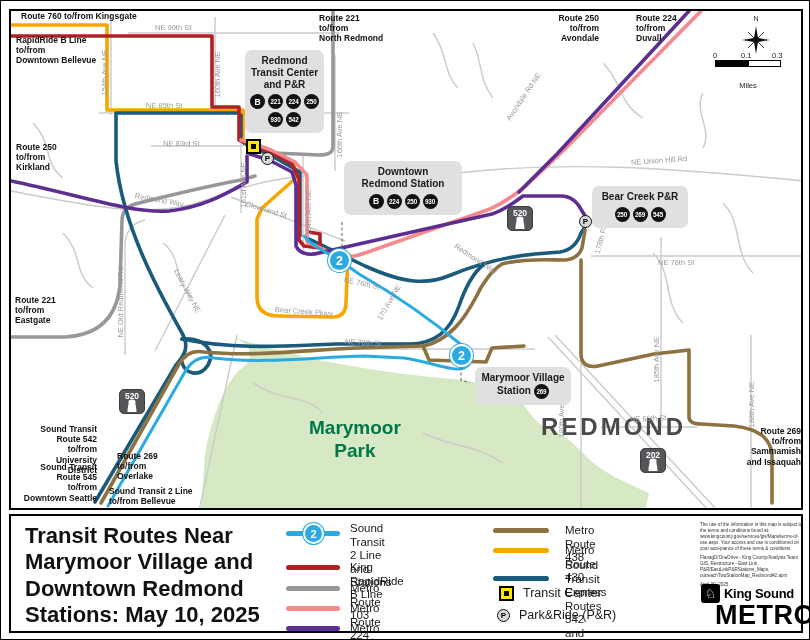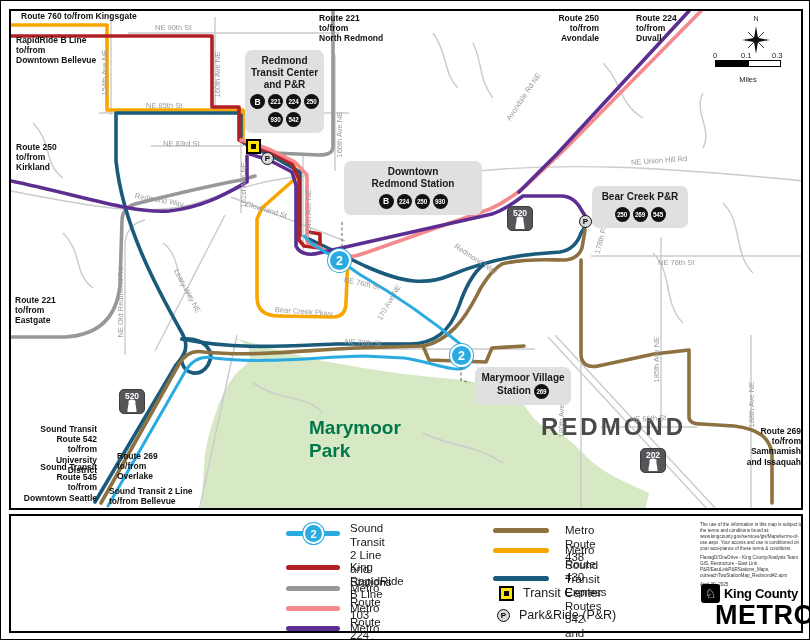--- a/index.html
+++ b/index.html
@@ -9,21 +9,21 @@
   #map{position:absolute;left:8px;top:8px;width:794px;height:501px;box-sizing:border-box;
        border:2px solid #000;background:#fff;overflow:hidden;}
   #world{position:absolute;left:-8px;top:-8px;width:810px;height:640px;}
   #world svg.base{position:absolute;left:0;top:0;z-index:1;}
   .edge-label{position:absolute;z-index:3;font-size:8.5px;font-weight:700;color:#111;
               line-height:1.2;white-space:pre-line;}
   .street-label{position:absolute;z-index:2;font-size:7.5px;color:#9a9a9a;white-space:nowrap;
                 transform-origin:0 50%;}
   .area-label{position:absolute;z-index:2;white-space:pre-line;}
   #lbl-education{left:362px;top:48px;font-size:19px;color:#8e8e8e;line-height:1.15;}
-  #lbl-marymoor{left:306px;top:414px;font-size:19px;font-weight:700;color:#00774b;line-height:1.2;}
+  #lbl-marymoor{left:306px;top:414px;font-size:19px;font-weight:700;color:#00774b;line-height:1.2;text-align:center;}
   #lbl-redmond{left:538px;top:410px;font-size:24px;font-weight:700;color:#4a4a4a;letter-spacing:3px;}
   
   .station{position:absolute;z-index:4;background:#e0e0e0;border-radius:7px;padding:5px 4px 6px 4px;
            box-sizing:border-box;text-align:center;}
   .st-line{font-size:10px;font-weight:700;color:#1a1a1a;line-height:1.18;}
   .st-badges{display:flex;flex-wrap:wrap;justify-content:center;gap:3px;margin-top:4px;}
   .st-inline{display:flex;align-items:center;justify-content:center;gap:3px;}
   .rbadge{width:15px;height:15px;border-radius:50%;background:#111;color:#fff;
           display:inline-flex;align-items:center;justify-content:center;
           font-size:6.3px;font-weight:700;letter-spacing:-0.2px;flex:0 0 auto;}
@@ -40,21 +40,21 @@
           display:flex;align-items:center;justify-content:center;}
   .shield{position:absolute;z-index:4;width:26px;height:25px;}
   
   #compass{position:absolute;left:738px;top:22px;z-index:3;}
   #compass-n{position:absolute;left:746px;top:12px;z-index:3;font-size:7px;color:#333;width:14px;text-align:center;}
   .scalebar{position:absolute;left:712px;top:48px;width:70px;z-index:3;font-size:7.5px;color:#222;}
   .scale-ticks{position:relative;height:9px;}
   .scale-ticks span{position:absolute;top:0;}
   .scale-rect{width:66px;height:7px;border:1px solid #000;box-sizing:border-box;background:#fff;position:relative;}
   .scale-black{position:absolute;left:0;top:0;width:33px;height:100%;background:#000;}
-  .scale-unit{text-align:center;width:66px;margin-top:8px;}
+  .scale-unit{text-align:center;width:66px;margin-top:14px;}
   
   #legendbox{position:absolute;left:8px;top:513px;width:794px;height:119px;box-sizing:border-box;
              border:2px solid #000;background:#fff;}
   #legend-title{position:absolute;left:14px;top:7px;width:272px;font-size:22px;font-weight:700;
                 color:#111;line-height:1.2;white-space:pre-line;}
   .lg-item{position:absolute;height:18px;}
   .lg-line{position:absolute;left:0;top:7px;width:54px;height:5px;border-radius:2.5px;}
   .lg-badge{position:absolute;left:17px;top:-1px;width:21px;height:21px;border-radius:50%;background:#29abe2;
             border:2px solid #fff;box-sizing:border-box;box-shadow:0 0 0 1px #29abe2;color:#fff;
             font-size:11px;font-weight:700;display:flex;align-items:center;justify-content:center;}
@@ -248,21 +248,21 @@
           <div class="st-line">and P&amp;R</div>
           <div class="st-badges">
             <span class="rbadge bee">B</span>
             <span class="rbadge">221</span>
             <span class="rbadge">224</span>
             <span class="rbadge">250</span>
             <span class="rbadge">930</span>
             <span class="rbadge">542</span>
           </div>
         </div>
-        <div class="station" style="left: 341px; top: 158px; width: 138px;">
+        <div class="station" style="left: 341px; top: 158px; width: 118px;">
           <div class="st-line">Downtown</div>
           <div class="st-line">Redmond Station</div>
           <div class="st-badges">
             <span class="rbadge bee">B</span>
             <span class="rbadge">224</span>
             <span class="rbadge">250</span>
             <span class="rbadge">930</span>
           </div>
         </div>
         <div class="station" style="left: 589px; top: 183px; width: 96px;">
@@ -294,29 +294,33 @@
           </svg></div>
         <div class="shield" style="left: 637px; top: 445px;"><svg width="26" height="25" viewBox="0 0 26 25">
             <rect x="0.5" y="0.5" width="25" height="24" rx="4.5" fill="#55565a" stroke="#3d3d40"></rect>
             <path d="M8.5,23 C8.5,17 10,15.5 9.5,13.5 C9,11.5 10.5,10.5 13,10.5 C15.5,10.5 17,11.5 16.5,13.5 C16,15.5 17.5,17 17.5,23 Z" fill="#fff"></path>
             <text x="13" y="9.5" text-anchor="middle" font-size="8.5" font-weight="bold" fill="#fff" font-family="Liberation Sans, sans-serif">202</text>
           </svg></div>
       </div>
   </div>
 
   <div id="legendbox">
+    <div id="legend-title">Transit Routes Near
+Marymoor Village and
+Downtown Redmond
+Stations: May 10, 2025</div>
     <div id="legend-fine">
       <div>The use of the information in this map is subject to the terms and conditions found at: www.kingcounty.gov/services/gis/Maps/terms-of-use.aspx. Your access and use is conditioned on your acceptance of these terms &amp; conditions.</div>
       <div>FlanagD/OneDrive - King County/Analysis Team GIS, Restructure - East Link P&amp;R/EastLinkP&amp;RStations_Maps, outreachTwoStationMap_Redmond#2.aprx</div>
       <div>April 30, 2025</div>
     </div>
     <div id="logo">
       <div id="logo-top">
         <div class="kc-icon">♘</div>
-        <span id="logo-county">King County</span>
+        <span id="logo-county">King Sound</span>
       </div>
       <div id="logo-metro">METRO</div>
     </div>
   <div class="lg-item" style="left: 275px; top: 8px;">
         <div class="lg-line" style="background: rgb(41, 171, 226); width: 54px;"></div>
         <div class="lg-badge">2</div>
         <div class="lg-label" style="left: 64px; top: -2px;">Sound Transit 2 Line
 and Stations</div>
       </div>
       <div class="lg-item" style="left: 275px; top: 42px;">

